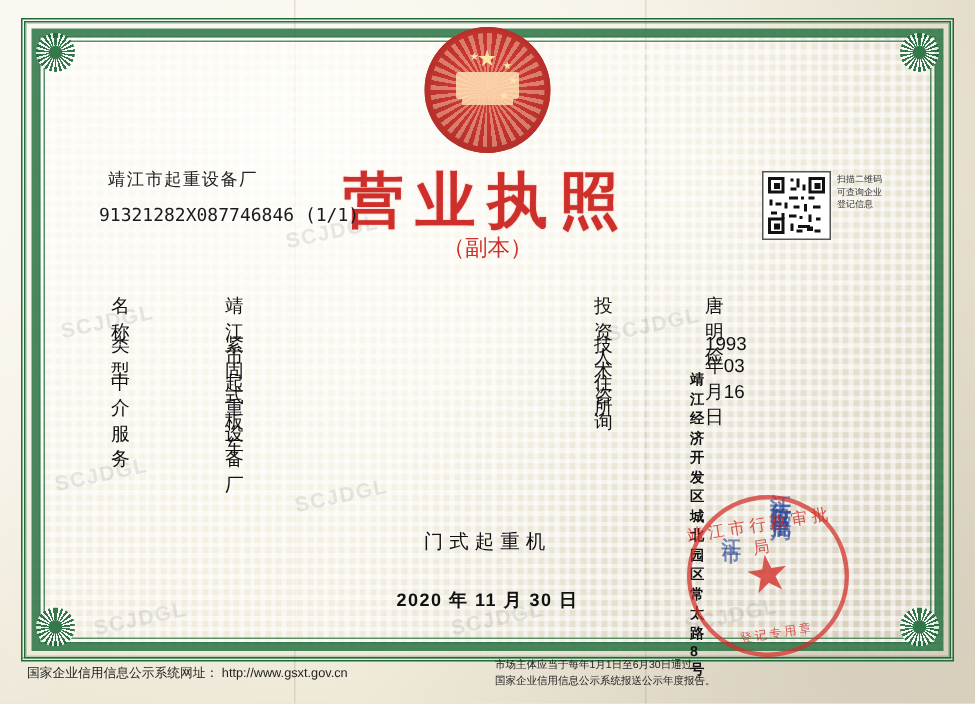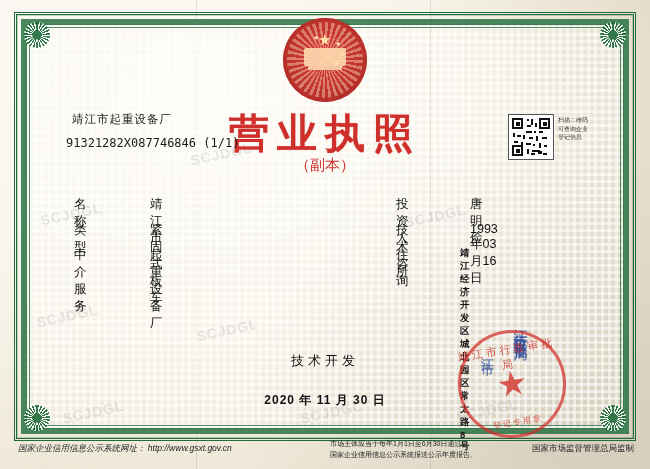--- a/index.html
+++ b/index.html
@@ -126,21 +126,21 @@
   .seal .bot-t{position:absolute;left:0;right:0;bottom:10px;text-align:center;
     font-size:8px;color:rgba(205,45,40,.8);letter-spacing:2px;}
   
   .vstamp{position:absolute;color:rgba(40,70,150,.62);font-size:14px;letter-spacing:3px;
     writing-mode:vertical-rl;text-orientation:upright;white-space:nowrap;font-weight:bold;}
   
   .wm{position:absolute;color:rgba(150,150,150,0.22);font-size:14px;
       transform:rotate(-12deg);letter-spacing:1px;font-weight:bold;white-space:nowrap;}
   
   .footer{position:absolute;left:0;right:0;bottom:4px;height:26px;}
-  .f-left{position:absolute;left:18px;top:4px;font-size:8.5px;color:#222;white-space:nowrap;font-style:italic;}
+  .f-left{position:absolute;left:18px;top:4px;font-size:8.5px;color:#222;white-space:nowrap;}
   .f-mid{position:absolute;left:330px;top:0px;font-size:7px;color:#222;line-height:1.5;white-space:nowrap;}
   .f-right{position:absolute;right:16px;top:4px;font-size:8.5px;color:#222;white-space:nowrap;}
   .divline{position:absolute;left:14px;right:14px;bottom:30px;height:1px;background:rgba(31,107,58,.4);}
 </style>
 </head>
 <body>
 
 <div id="page">
 
   <div class="tex t1"></div>
@@ -243,33 +243,32 @@
     <span class="rv val">1993年03月16日</span>
   </div>
   <div class="row" style="top:247px;">
     <span class="rl lbl">住　所</span>
     <span class="rv val" style="left:460px;font-size:9.5px;font-weight:bold;">靖江经济开发区城北园区常太路8号</span>
   </div>
 
   <div class="vstamp" style="left:512px;top:318px;">江市行政审批局</div>
   <div class="vstamp" style="left:478px;top:348px;font-size:13px;">江市</div>
 
-  <div class="reg-auth">技术开发</div>
+  <div class="reg-auth">门式起重机</div>
   <div class="date">2020 年 11 月 30 日</div>
 
   <div class="seal">
     <div class="ring"></div>
     <div class="top-t">靖江市行政审批局</div>
     <div class="star2">★</div>
     <div class="bot-t">登记专用章</div>
   </div>
 
   <div class="divline"></div>
   <div class="footer">
     <div class="f-left">国家企业信用信息公示系统网址：  http://www.gsxt.gov.cn</div>
     <div class="f-mid">
       <div>市场主体应当于每年1月1日至6月30日通过</div>
       <div>国家企业信用信息公示系统报送公示年度报告。</div>
     </div>
-    <div class="f-right">国家市场监督管理总局监制</div>
   </div>
 
 </div>
 
 </body></html>

